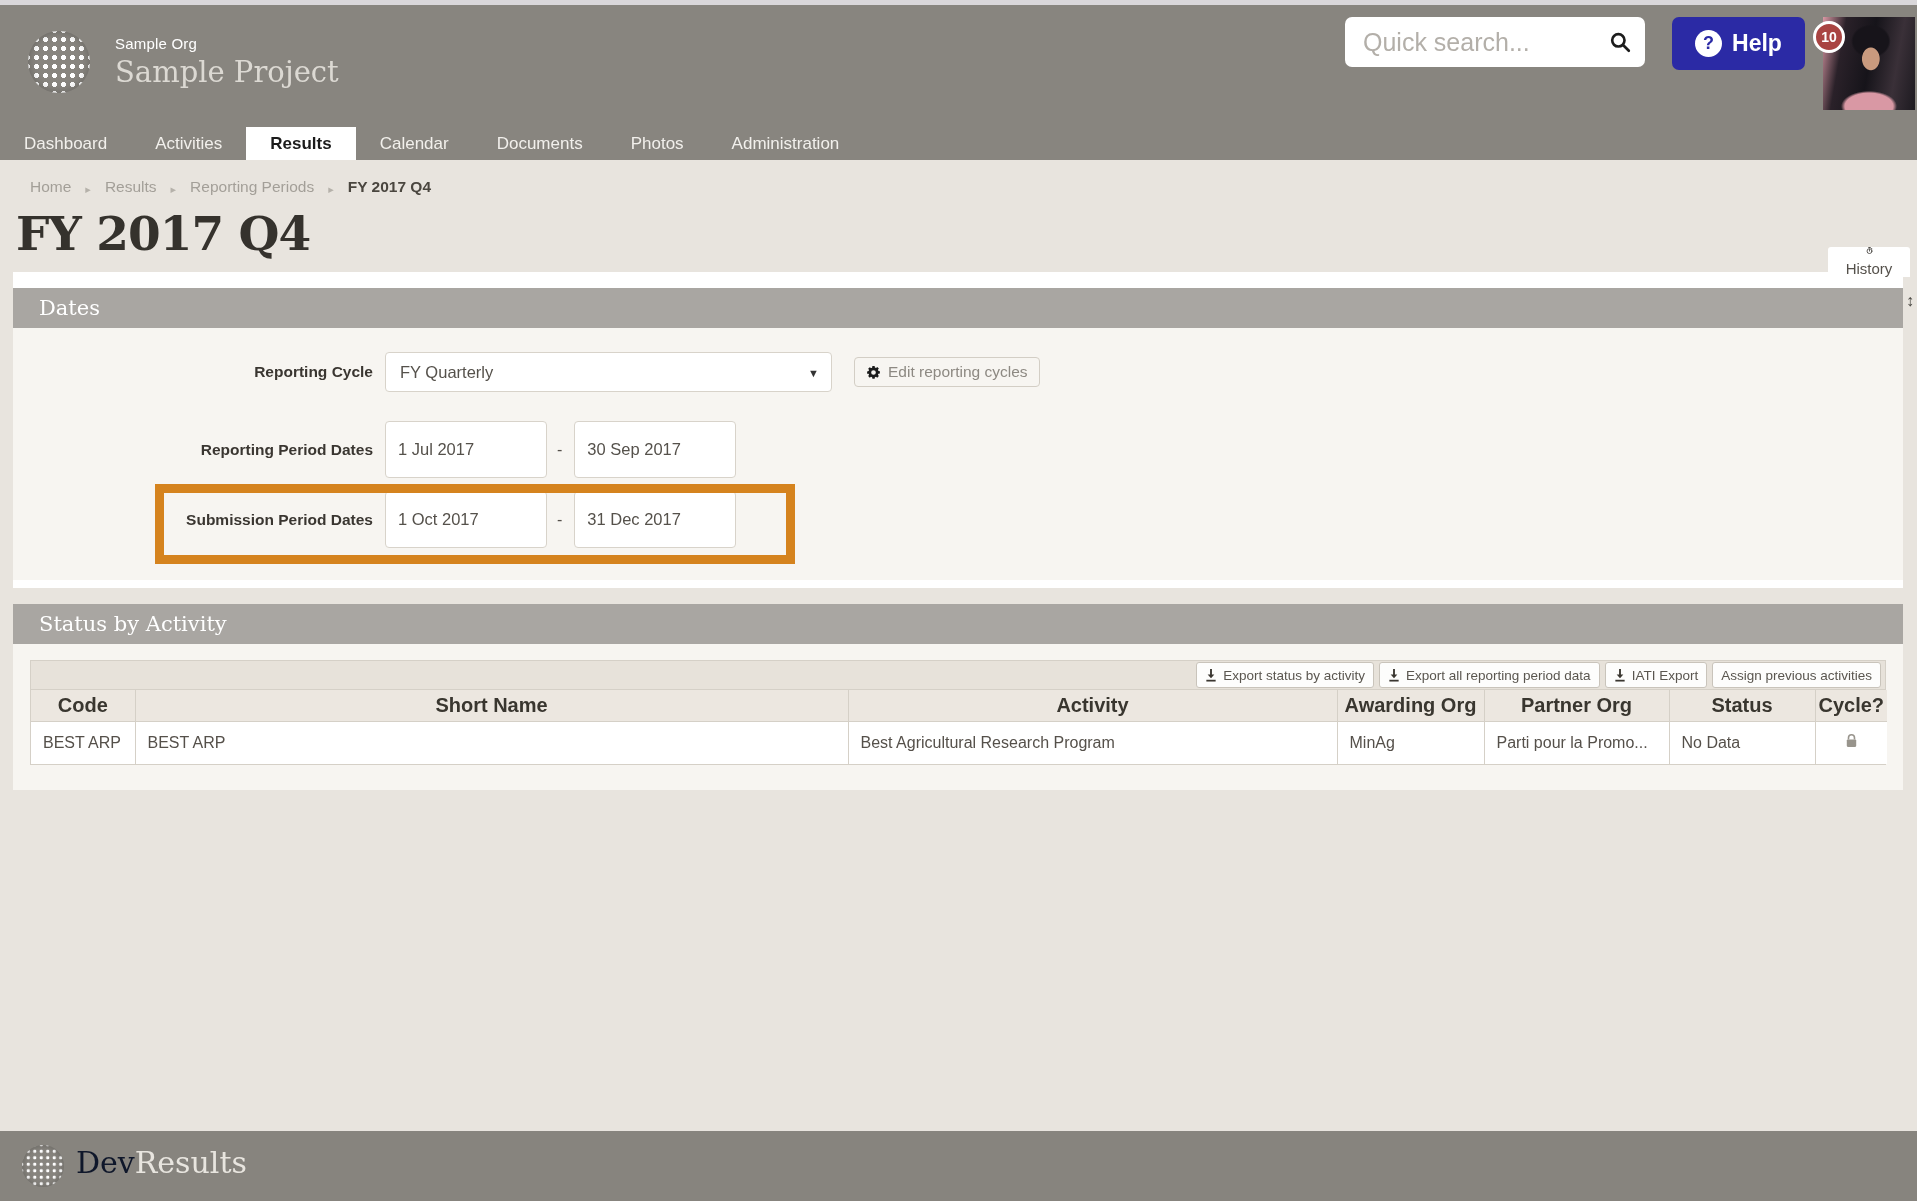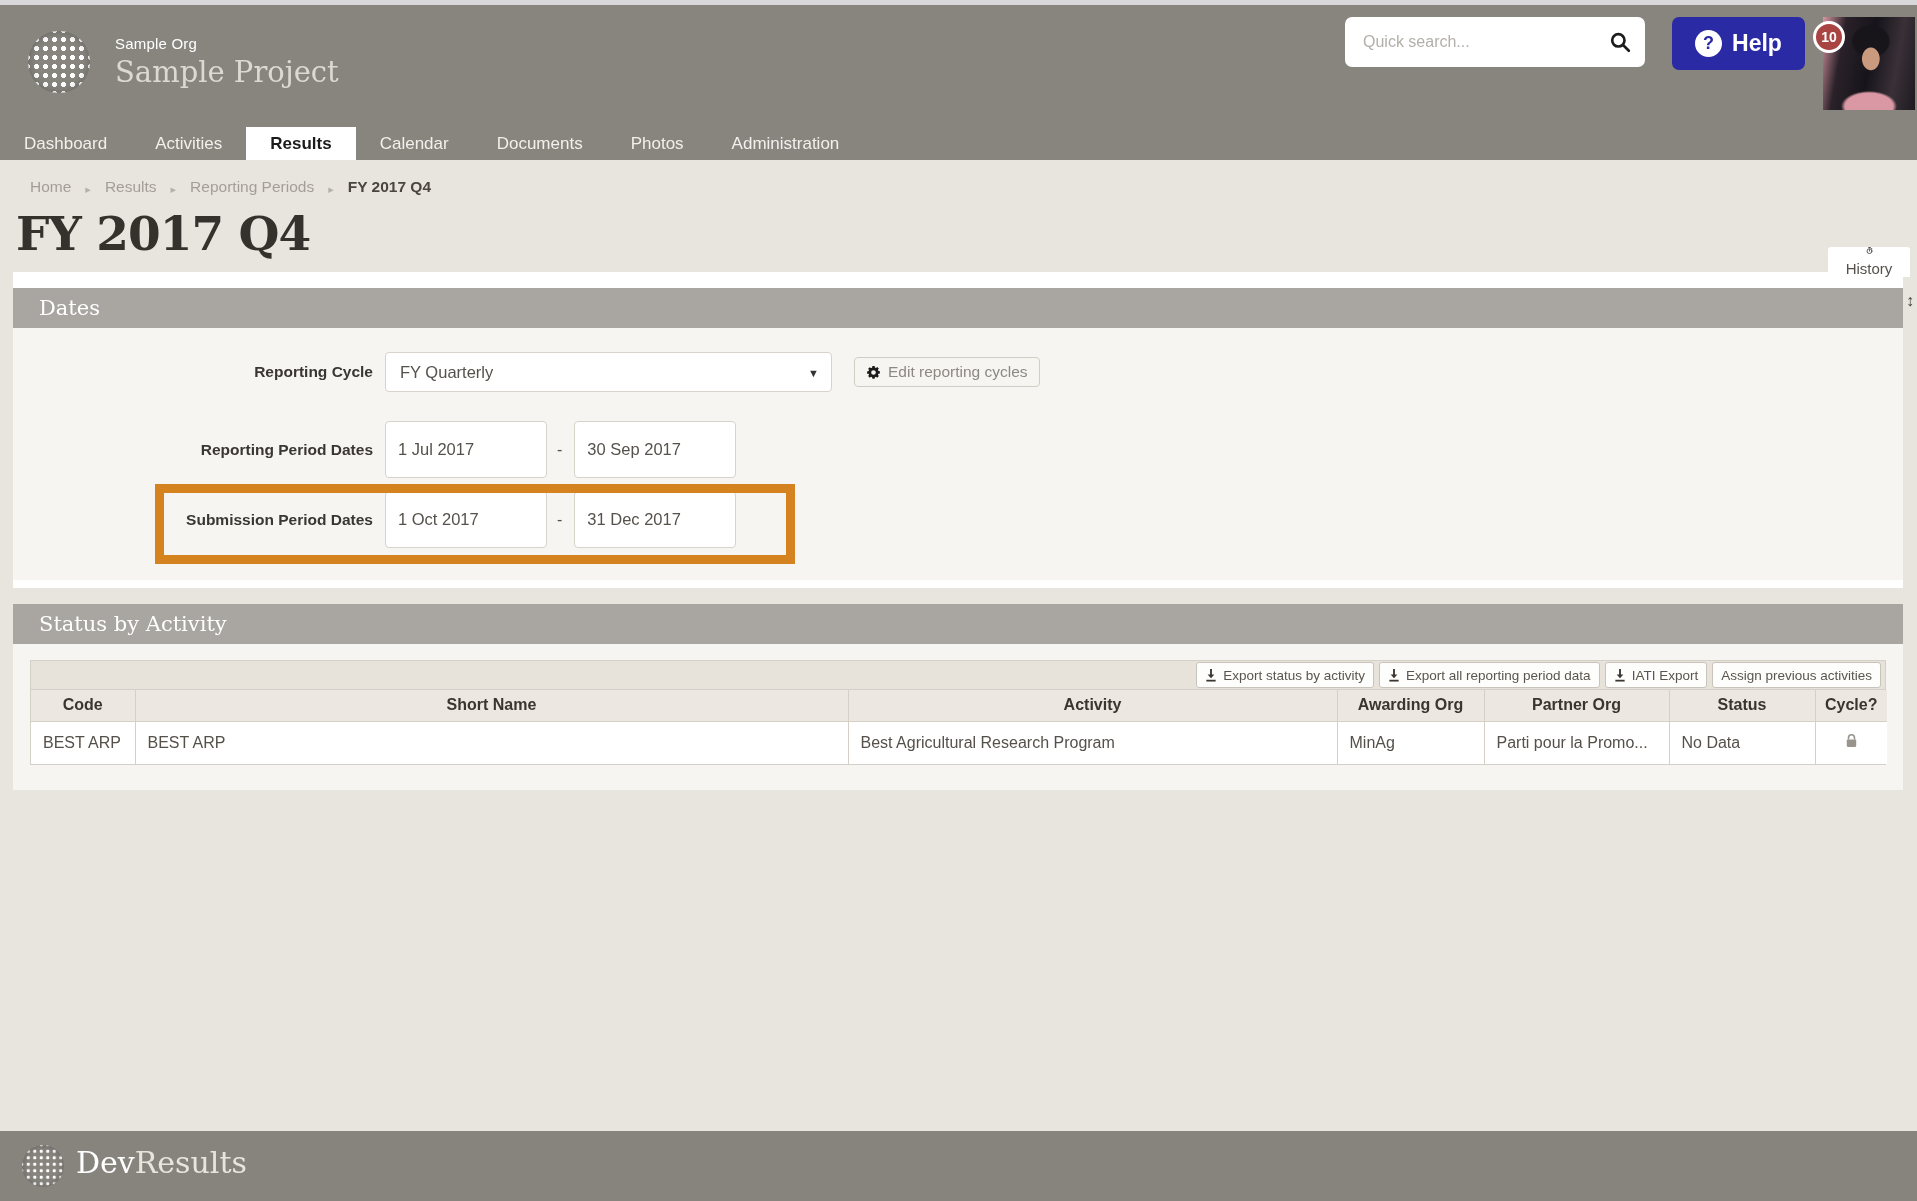--- a/index.html
+++ b/index.html
@@ -25,21 +25,21 @@
   .org-name { font-size:15px; color:#ffffff; letter-spacing:.2px; }
   .project-name { font-size:29px; color:#dcd9d3; margin-top:3px; font-weight:400; }
 
   .quick-search {
     position:absolute; left:1345px; top:12px; width:300px; height:50px;
     background:#fff; border-radius:7px; border:none;
   }
   .quick-search input {
     position:absolute; left:0; top:0; width:100%; height:100%;
     border:none; outline:none; background:transparent; border-radius:7px;
-    padding:0 46px 0 18px; font-size:16px; color:#55514b;
+    padding:0 46px 0 18px; font-size:25px; color:#55514b;
     font-family:"Liberation Sans", sans-serif;
   }
   .quick-search input::placeholder { color:#b3afa9; }
   .search-icon { position:absolute; right:14px; top:14px; width:22px; height:22px; color:#1c1c1c; }
 
   .help-btn {
     position:absolute; left:1672px; top:12px; width:133px; height:53px;
     background:#2b2aa5; border:none; border-radius:7px; cursor:pointer;
     display:flex; align-items:center; justify-content:center; gap:10px;
   }
@@ -159,21 +159,21 @@
     display:flex; align-items:center; justify-content:flex-end; gap:5px; padding-right:4px;
   }
   .tool-btn {
     height:17px; padding:12px 8px; display:flex; align-items:center; gap:6px;
     background:#fdfdfc; border:1px solid #c9c4bb; border-radius:3px; cursor:pointer;
     font-size:13.5px; color:#5a564f; font-family:"Liberation Sans", sans-serif; white-space:nowrap;
   }
   .tool-btn svg { color:#3a3630; }
   table { border-collapse:collapse; width:100%; table-layout:fixed; }
   th {
-    background:#ece7e0; height:31px; font-size:16px; color:#39362f; font-weight:700;
+    background:#ece7e0; height:31px; font-size:20px; color:#39362f; font-weight:700;
     border-right:1px solid #d5d0c7; border-bottom:1px solid #d5d0c7; text-align:center;
   }
   th:last-child, td:last-child { border-right:none; }
   td {
     background:#fff; height:43px; font-size:16px; color:#55504a;
     border-right:1px solid #d5d0c7; padding:0 12px; text-align:left; overflow:hidden;
     white-space:nowrap; text-overflow:ellipsis;
   }
   td.center { text-align:center; padding:0; }
   .col-code{width:104px;} .col-short{width:713px;} .col-activity{width:489px;}
@@ -182,21 +182,21 @@
 
   
   .app-footer { position:absolute; left:0; top:1131px; width:1917px; height:70px; background:#87847e; }
   .footer-globe {
     position:absolute; left:22px; top:14px; width:42px; height:42px; border-radius:50%;
     background-image: radial-gradient(#ffffff 0 1.7px, rgba(255,255,255,0) 1.9px);
     background-size:6.5px 6.5px; background-position:3px 3px;
     box-shadow: inset 0 0 7px rgba(0,0,0,.25);
   }
   .footer-wordmark { position:absolute; left:76px; top:14px; font-size:30px; }
-  .brand-dev { color:#ffffff; }
+  .brand-dev { color:#0f172a; }
   .brand-results { color:#e8e5df; }
 </style>
 </head>
 <body>
 
 <div class="top-strip"></div>
 
 <header class="app-header">
   <div class="logo-globe"></div>
   <div class="org-block">

